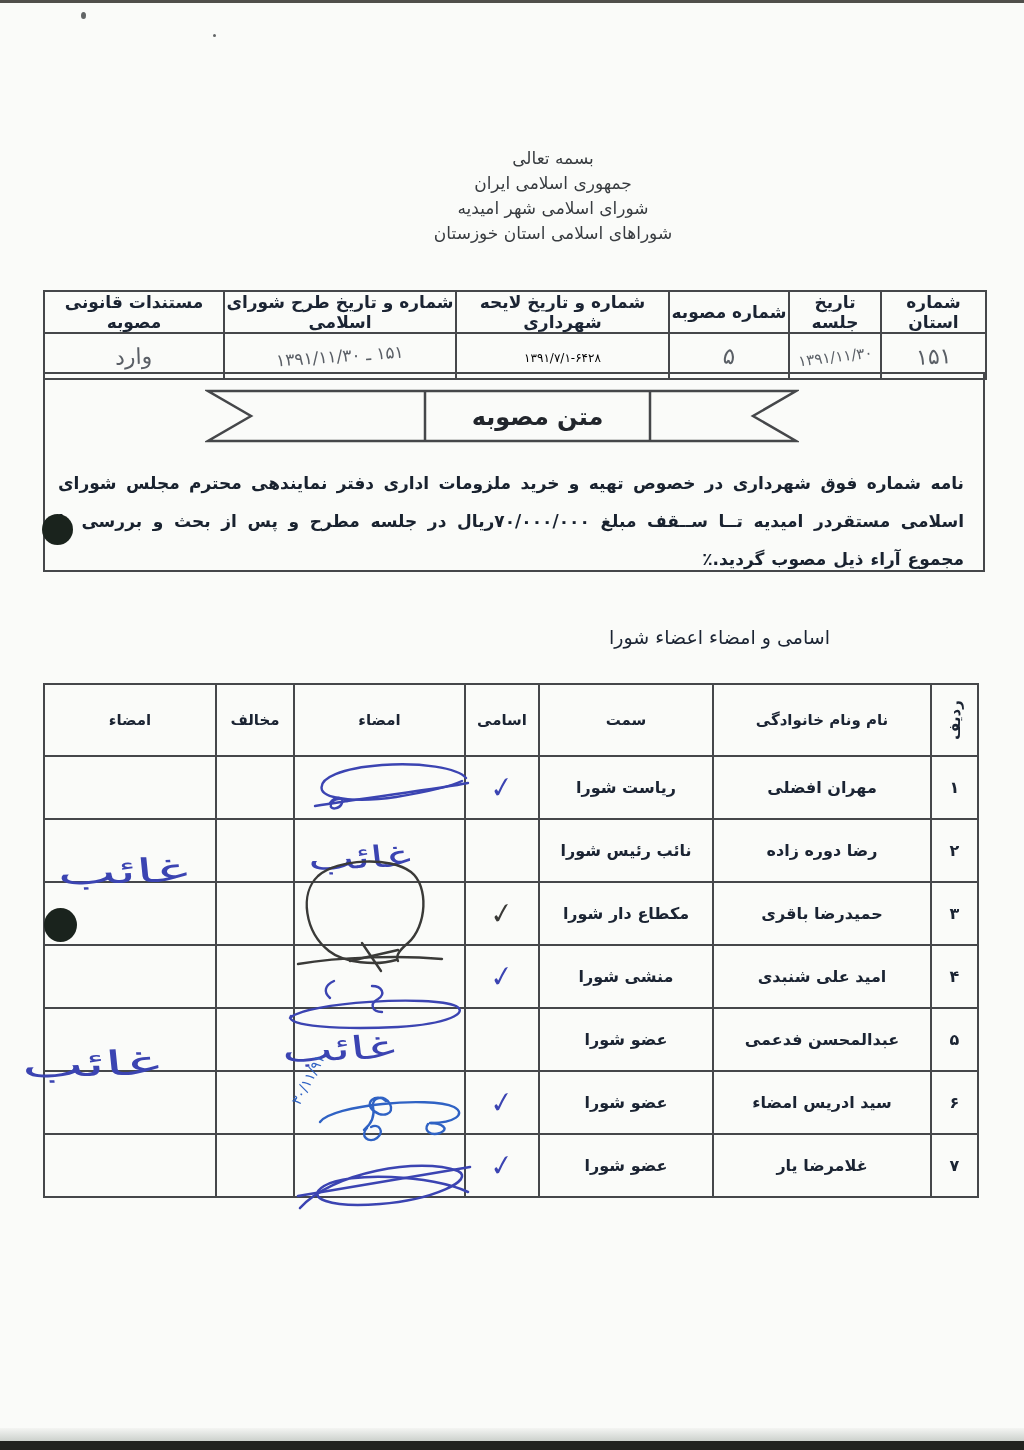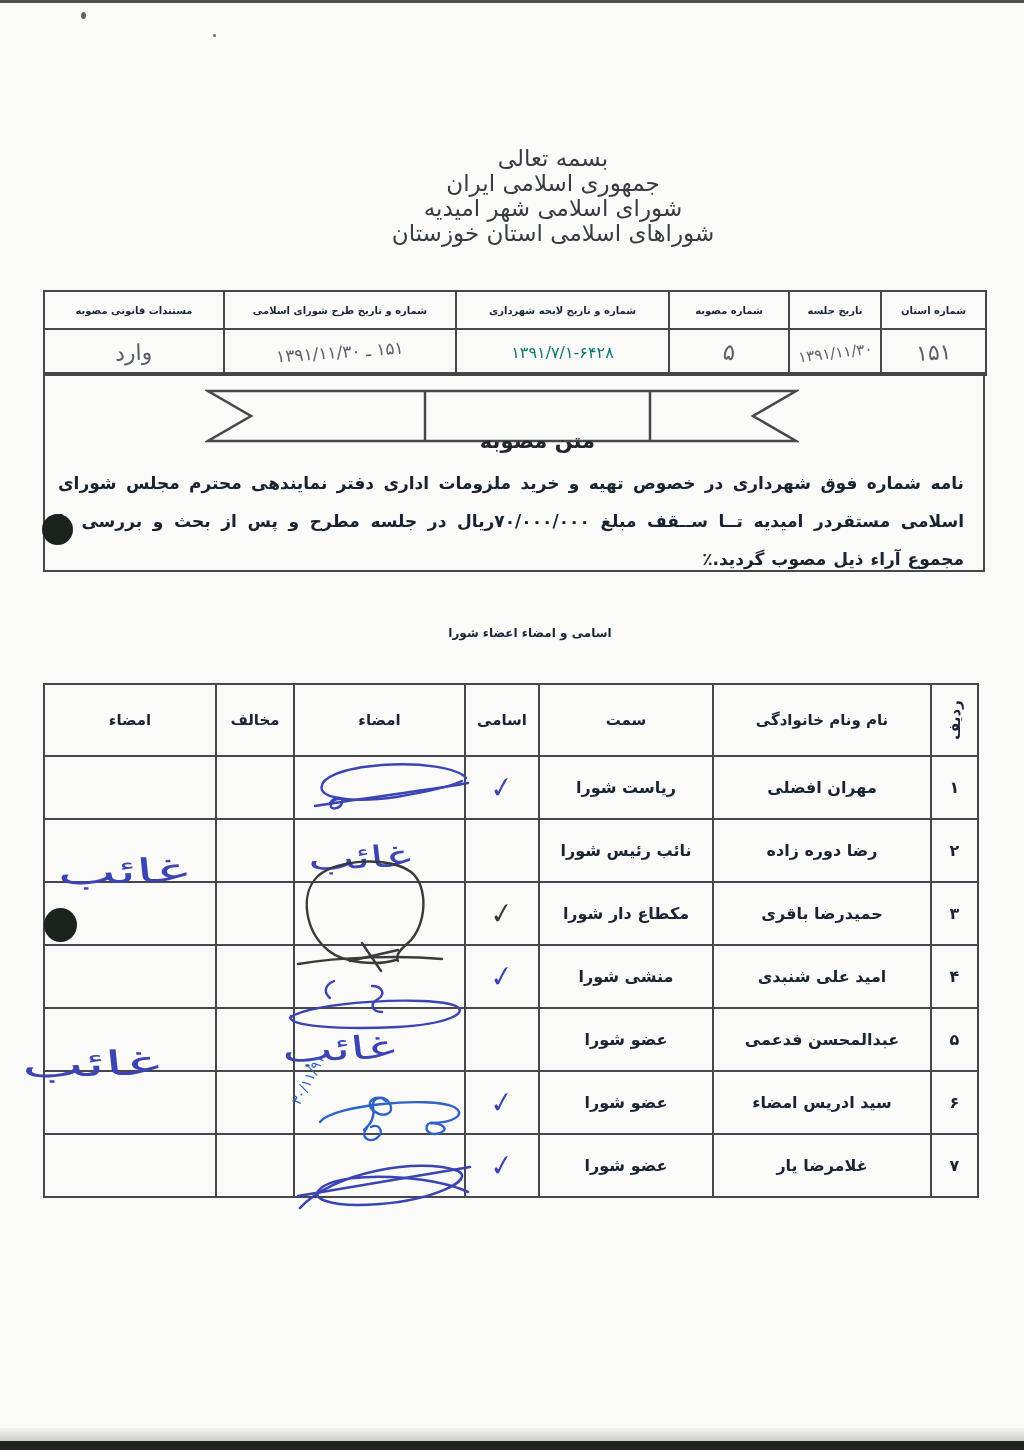--- a/index.html
+++ b/index.html
@@ -15,48 +15,48 @@
   .edge-bottom-dark{position:absolute;left:0;top:1441px;width:1024px;height:9px;background:#21231f;}
   .speck{position:absolute;background:#474a4c;border-radius:50%;opacity:.85;}
   .speck.s1{left:81px;top:12px;width:5px;height:7px;}
   .speck.s2{left:213px;top:34px;width:3px;height:3px;}
   .punch{position:absolute;background:#1a231d;border-radius:50%;}
   .punch.p1{left:42px;top:514px;width:31px;height:31px;}
   .punch.p2{left:44px;top:908px;width:33px;height:34px;}
 
   
   .doc-header{position:absolute;left:200px;top:146px;width:706px;text-align:center;
-    color:#383c40;font-size:23px;line-height:25px;letter-spacing:.3px;}
+    color:#383c40;font-size:17px;line-height:25px;letter-spacing:.3px;}
 
   
   table{border-collapse:collapse;table-layout:fixed;}
   .info-table{position:absolute;left:43px;top:290px;width:942px;direction:rtl;}
   .info-table th,.info-table td{border:2px solid #45474a;text-align:center;vertical-align:middle;padding:0;}
-  .info-table th{height:36px;font-size:10px;font-weight:bold;color:#1b2433;}
+  .info-table th{height:36px;font-size:17px;font-weight:bold;color:#1b2433;}
   .info-table td{height:44px;}
   .hand{color:#5a5f66;display:inline-block;}
   .hv1{font-size:22px;transform:rotate(-3deg);}
   .hv2{font-size:15px;transform:rotate(-7deg);}
   .hv3{font-size:23px;transform:rotate(8deg);}
-  .hv4{font-size:16px;color:#0f766e;}            
+  .hv4{font-size:12px;color:#000000;}            
   .hv5{font-size:17px;transform:rotate(-4deg);}
   .hv6{font-size:22px;letter-spacing:9px;transform:rotate(-2deg);}
 
   
   .res-box{position:absolute;left:43px;top:372px;width:938px;height:196px;border:2px solid #45474a;}
   .ribbon{position:absolute;left:205px;top:388px;width:594px;height:56px;}
   .ribbon-label{position:absolute;left:425px;top:400px;width:225px;height:34px;line-height:34px;
-    text-align:center;font-size:21px;font-weight:bold;color:#22262c;margin-top:24px;}
+    text-align:center;font-size:24px;font-weight:bold;color:#22262c;}
   .res-text{position:absolute;left:58px;top:464px;width:906px;margin:0;
     font-size:17px;font-weight:bold;color:#19222f;line-height:38px;
     text-align:justify;text-align-last:right;word-spacing:1px;}
 
   
-  .section-title{position:absolute;left:230px;top:626px;width:600px;text-align:center;
-    font-size:12px;font-weight:bold;color:#1b2433;}
+  .section-title{position:absolute;left:230px;top:626px;width:600px;text-align:right;
+    font-size:19px;font-weight:normal;color:#1b2433;}
   .members-table{position:absolute;left:43px;top:683px;width:934px;direction:rtl;}
   .members-table th,.members-table td{border:2px solid #45474a;text-align:center;
     vertical-align:middle;padding:0;color:#1b2433;}
   .members-table tr.hdr th{height:70px;font-size:15px;font-weight:bold;}
   .members-table tr.row td{height:61px;font-size:16px;font-weight:bold;}
   .rotate-v{display:inline-block;transform:rotate(-90deg);white-space:nowrap;}
   .vote-mark{display:inline-block;font-size:28px;font-weight:normal;color:#3b44b2;
     transform:rotate(-12deg) skewX(-6deg);}
   .vote-mark.dark{color:#3a3a38;}
 

